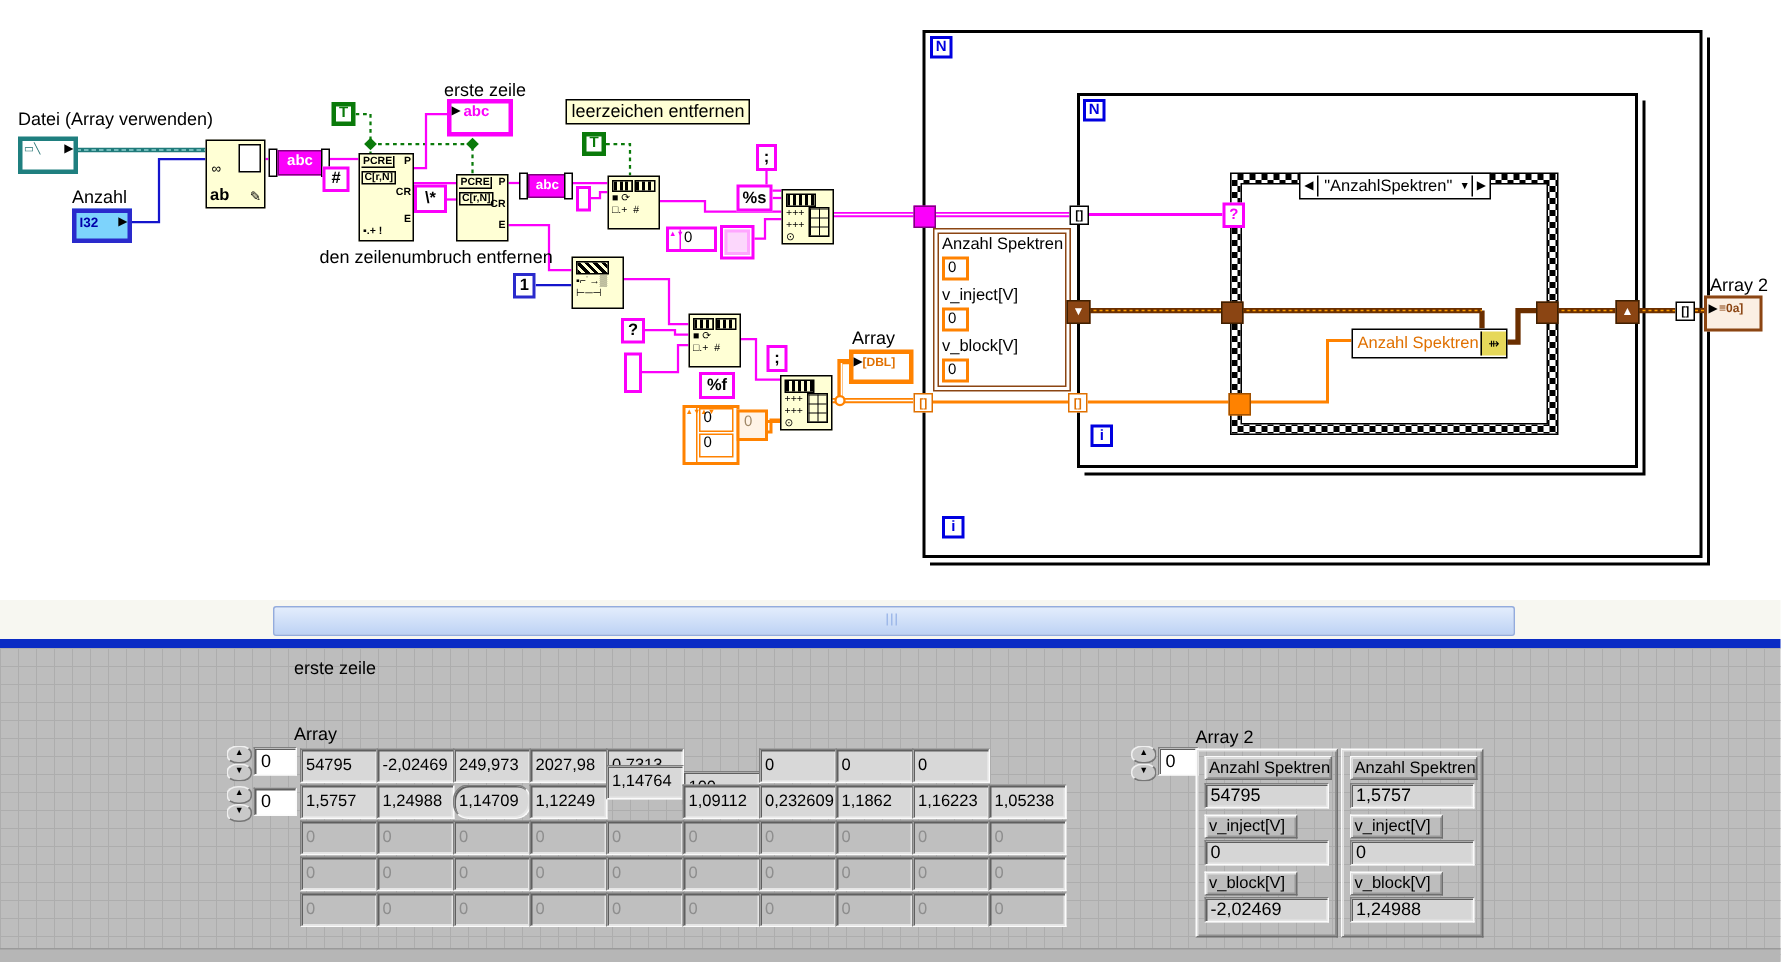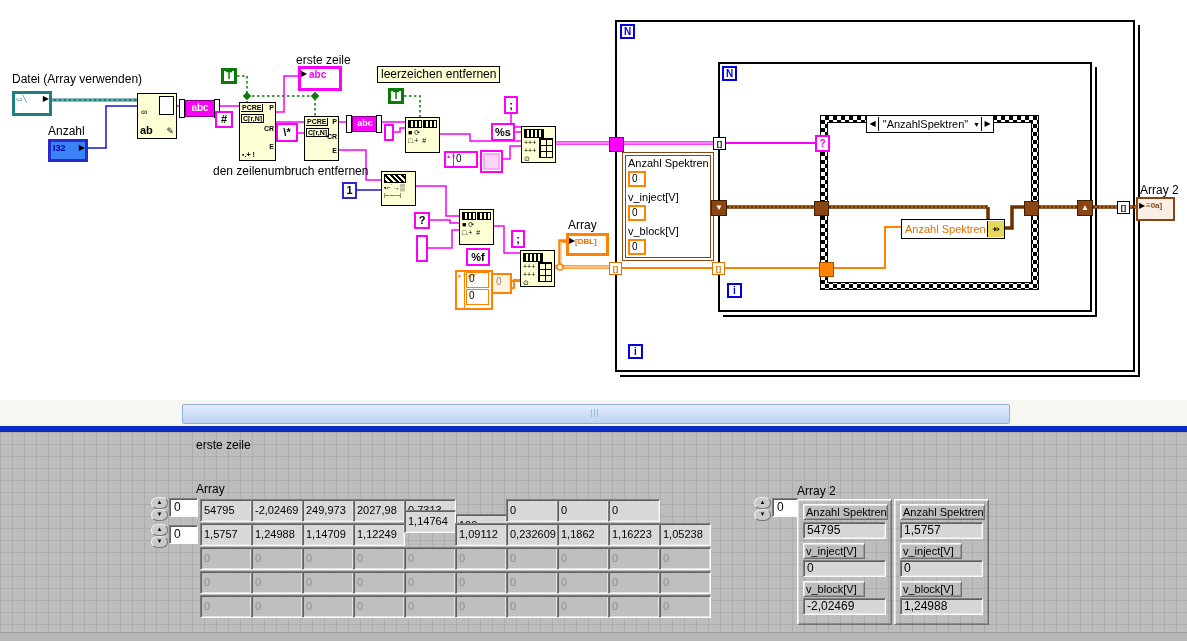--- a/index.html
+++ b/index.html
@@ -149,21 +149,21 @@
       <polyline points="1130,207 1136,207"></polyline>
     </g>
   </svg>
 
   <div class="abs lbl" style="left:12px;top:72px;">Datei (Array verwenden)</div>
   <div class="abs" style="left:12px;top:91px;width:34px;height:19px;border:3px solid #1F7F7F;background:#fff;z-index:3;">
     <span style="position:absolute;left:1px;top:1px;font-size:7px;color:#1F6F6F;">▭╲</span>
     <span style="position:absolute;right:0;top:0;font-size:8px;color:#000;">▶</span>
   </div>
   <div class="abs lbl" style="left:48px;top:124px;">Anzahl</div>
-  <div class="abs" style="left:48px;top:139px;width:34px;height:17px;border:3px solid #2A2ACC;background:#3b82f6;z-index:3;">
+  <div class="abs" style="left:48px;top:139px;width:34px;height:17px;border:3px solid #2A2ACC;background:#7dd3fc;z-index:3;">
     <span style="position:absolute;left:2px;top:1px;font-size:9px;font-weight:bold;color:#0000AA;">I32</span>
     <span style="position:absolute;right:0;top:1px;font-size:8px;color:#000;">▶</span>
   </div>
 
   <div class="abs node" style="left:137px;top:93px;width:38px;height:44px;">
     <span style="position:absolute;right:2px;top:2px;width:13px;height:17px;background:#fff;border:1px solid #000;"></span>
     <span style="position:absolute;left:3px;top:13px;font-size:9px;">∞</span>
     <span style="position:absolute;left:2px;bottom:2px;font-size:11px;font-weight:bold;">ab</span>
     <span style="position:absolute;right:2px;bottom:2px;font-size:9px;">✎</span>
   </div>
@@ -359,21 +359,21 @@
       <div class="cell" style="left: 106px; top: 3px;">249,973</div>
       <div class="cell" style="left: 157px; top: 3px;">2027,98</div>
       <div class="cell" style="left: 208px; top: 3px;">0,7313</div>
       <div class="cell" style="left: 259px; top: 18px; text-decoration: underline;">100</div>
       <div class="cell" style="left: 310px; top: 3px;">0</div>
       <div class="cell" style="left: 361px; top: 3px;">0</div>
       <div class="cell" style="left: 412px; top: 3px;">0</div>
       <div class="cell" style="left: 463px; top: 3px; margin-top: 24px;">1,19791</div>
       <div class="cell" style="left: 4px; top: 27px;">1,5757</div>
       <div class="cell" style="left: 55px; top: 27px;">1,24988</div>
-      <div class="cell" style="left: 106px; top: 27px;">1,14709</div>
+      <div class="cell" style="left: 106px; top: 27px; border-radius: 10px;">1,14709</div>
       <div class="cell" style="left: 157px; top: 27px;">1,12249</div>
       <div class="cell" style="left: 208px; top: 14px;">1,14764</div>
       <div class="cell" style="left: 259px; top: 27px;">1,09112</div>
       <div class="cell" style="left: 310px; top: 27px;">0,232609</div>
       <div class="cell" style="left: 361px; top: 27px;">1,1862</div>
       <div class="cell" style="left: 412px; top: 27px;">1,16223</div>
       <div class="cell" style="left: 463px; top: 27px;">1,05238</div>
       <div class="cell dim" style="left: 4px; top: 51px;">0</div>
       <div class="cell dim" style="left: 55px; top: 51px;">0</div>
       <div class="cell dim" style="left: 106px; top: 51px;">0</div>

